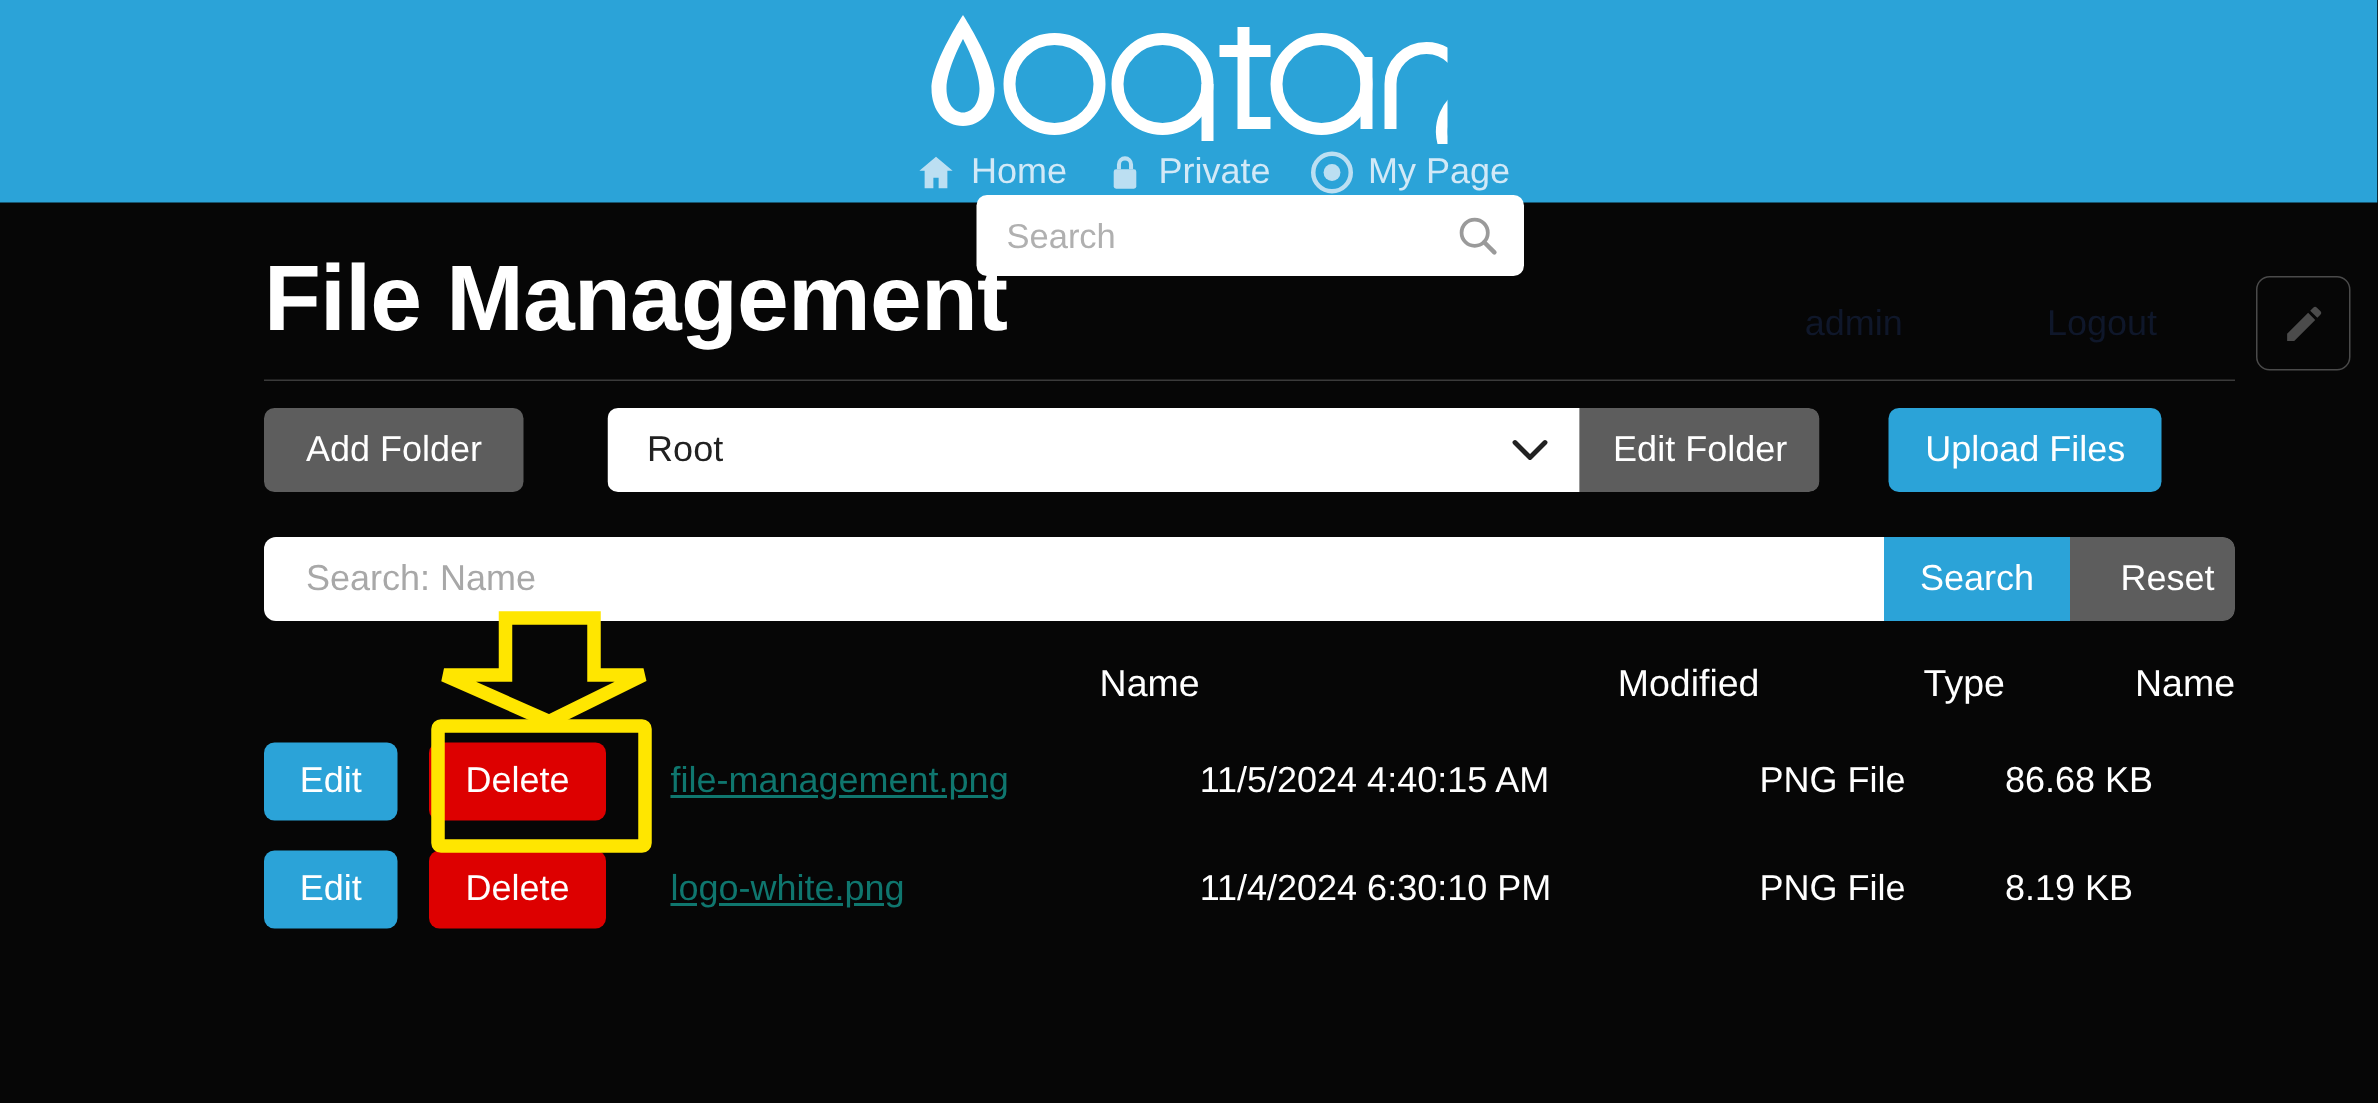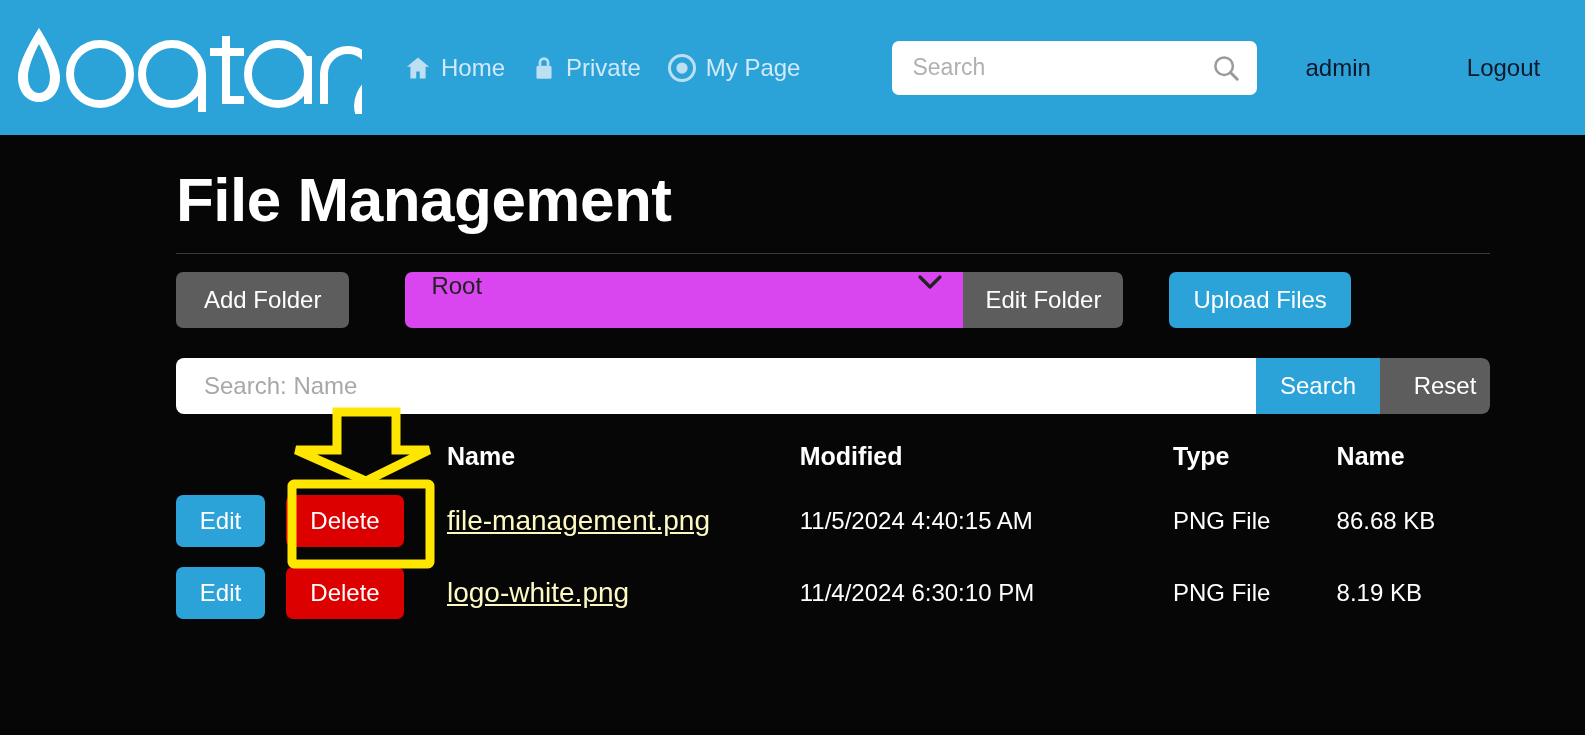--- a/index.html
+++ b/index.html
@@ -11,20 +11,21 @@
   }
 
   
   .site-header {
     position: relative;
     height: 135px;
     background: #2ba3d8;
     display: flex;
     align-items: center;
     padding: 0 18px 0 8px;
+    flex-direction: column;
   }
   .brand {
     display: flex;
     align-items: center;
     height: 100px;
     margin-left: 4px;
     flex: 0 0 auto;
   }
   .brand svg { display: block; }
 
@@ -156,24 +157,24 @@
   .folder-label {
     background: #2b2b2b;
     color: #ffffff;
     font-size: 24px;
     display: flex;
     align-items: center;
     padding: 0 22px;
   }
   .folder-select {
     position: relative;
-    width: 558px;
-    background: #d946ef;
-    display: flex;
-    align-items: flex-start;
+    width: 648px;
+    background: #ffffff;
+    display: flex;
+    align-items: center;
     padding: 0 18px 0 26px;
   }
   .folder-select .value {
     font-size: 24px;
     color: #212121;
   }
   .chevron {
     margin-left: auto;
     display: flex;
     align-items: center;
@@ -215,23 +216,23 @@
   .btn-reset  { width: 110px; border-radius: 0 8px 8px 0; }
 
   
   .file-table {
     width: 100%;
     border-collapse: collapse;
     margin-top: 14px;
     table-layout: fixed;
   }
   .file-table th {
-    text-align: left;
+    text-align: right;
     font-size: 25px;
-    font-weight: bold;
+    font-weight: normal;
     color: #ffffff;
     padding: 14px 0;
   }
   .file-table td {
     font-size: 24px;
     color: #ffffff;
     padding: 10px 0;
     vertical-align: middle;
   }
   .col-actions { width: 265px; }
@@ -243,22 +244,22 @@
   .row-actions { display: flex; align-items: center; gap: 21px; }
   .btn-row {
     height: 52px;
     min-width: 89px;
     padding: 0 18px;
     font-size: 24px;
   }
   .btn-row.delete { min-width: 118px; }
 
   .file-link {
-    color: #fef9c3;
-    font-size: 28px;
+    color: #0f766e;
+    font-size: 24px;
   }
 
   
   .annotation-layer {
     position: absolute;
     left: 0; top: 0;
     width: 1585px; height: 735px;
     pointer-events: none;
   }
   .annotation-layer svg { display: block; }

